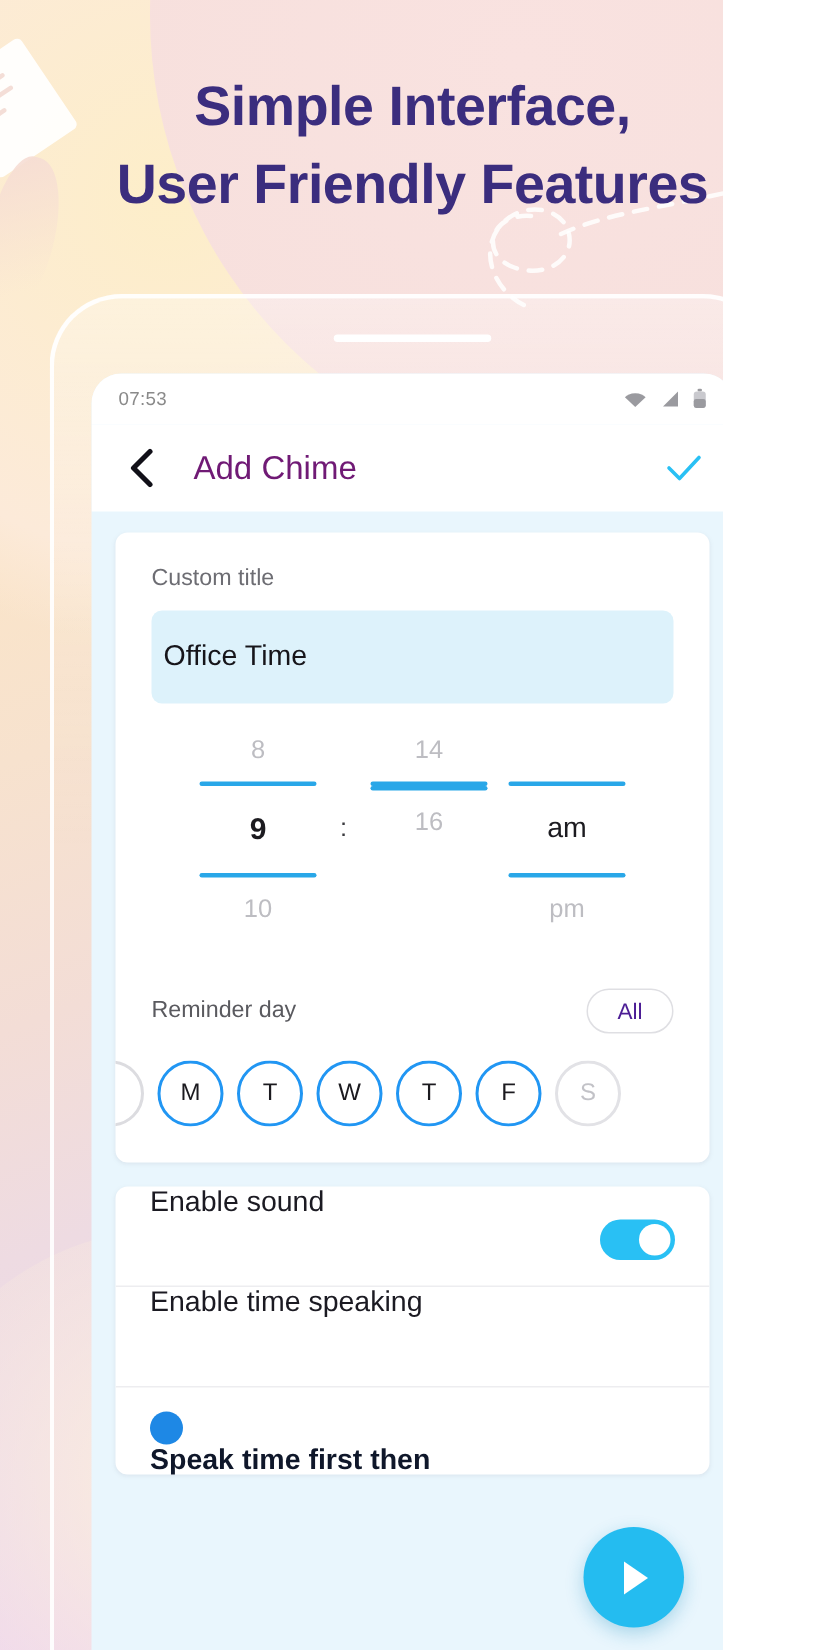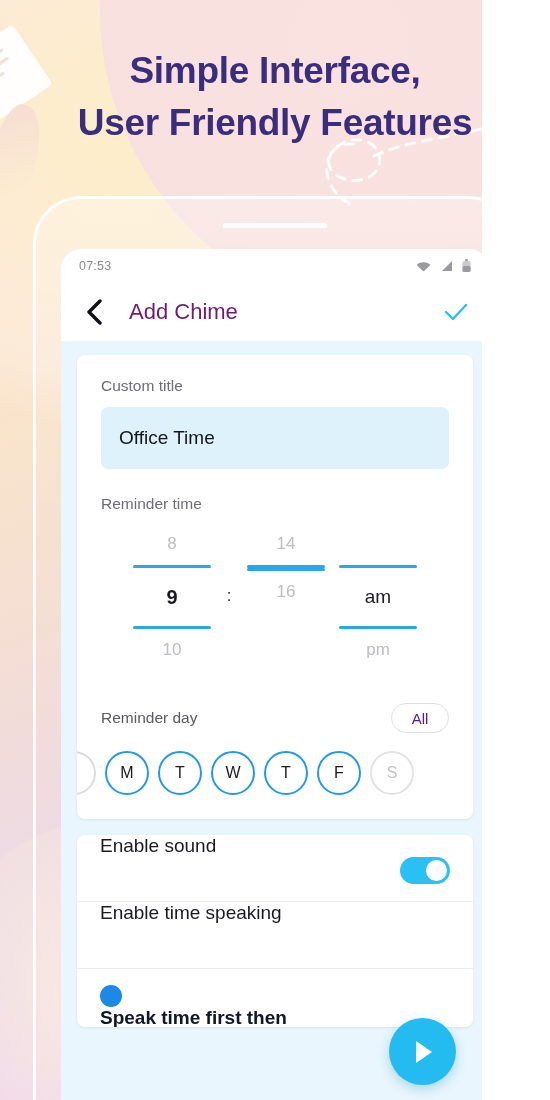--- a/index.html
+++ b/index.html
@@ -244,21 +244,21 @@
     color: #6d6d73;
     margin-bottom: 12px;
   }
 
   .text-field {
     background: #ddf2fb;
     border-radius: 7px;
     height: 62px;
     display: flex;
     align-items: center;
-    padding: 0 18px;
+    padding: 0 8px;
     font-size: 19px;
     color: #16151a;
     cursor: text;
   }
 
   .field-label-2 {
     font-size: 15.5px;
     color: #6d6d73;
     margin-top: 26px;
   }
@@ -508,21 +508,20 @@
       </span>
     </div>
 
     <div class="app-body">
 
       <div class="card card-main">
 
         <div class="field-label">Custom title</div>
         <div class="text-field" placeholder="Enter title">Office Time</div>
 
-        <div class="field-label-2">Reminder time</div>
 
         <div class="timepicker">
           <div class="tp-col">
             <div class="tp-ghost">8</div>
             <div class="tp-rule"></div>
             <div class="tp-main">9</div>
             <div class="tp-rule"></div>
             <div class="tp-ghost">10</div>
           </div>
 

